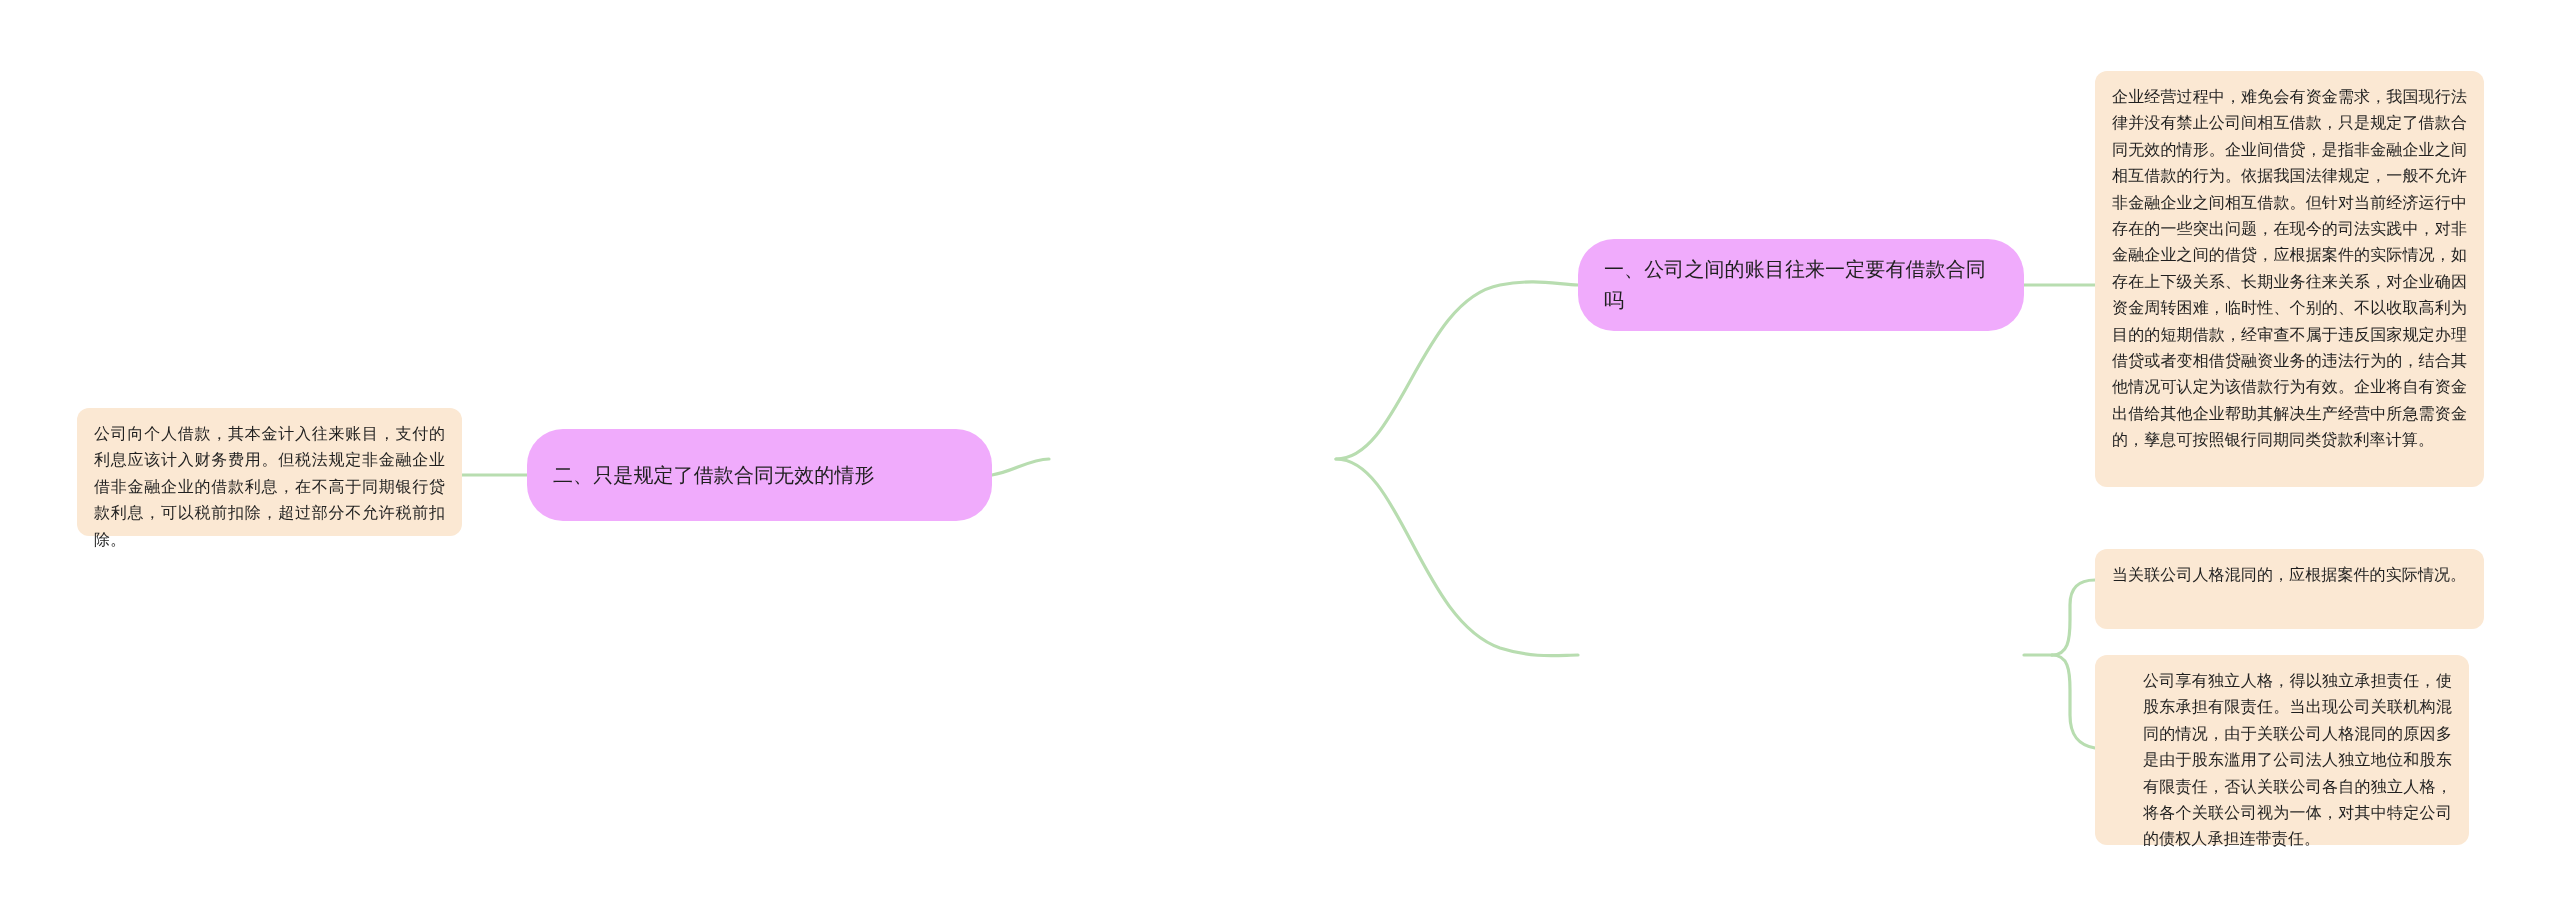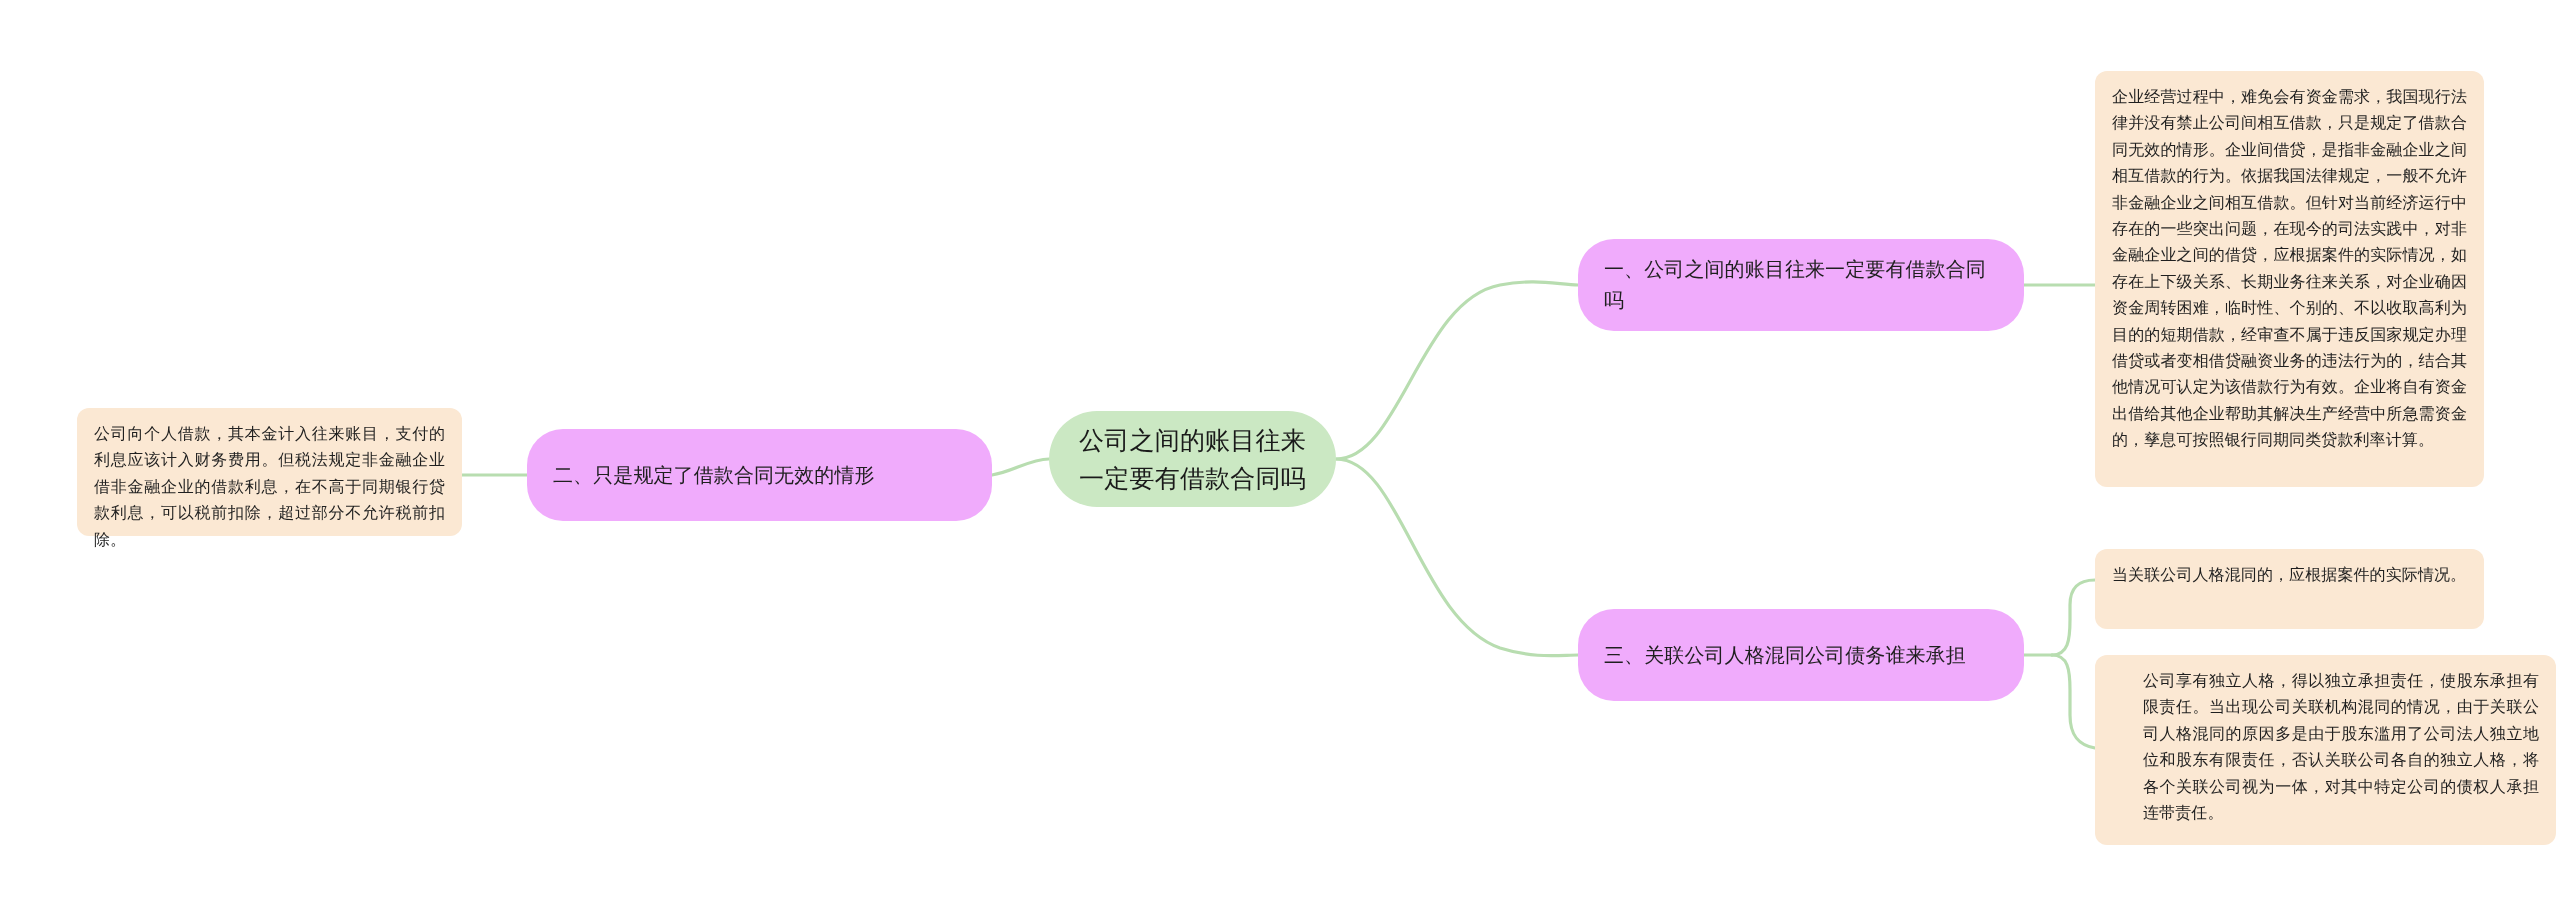--- a/index.html
+++ b/index.html
@@ -87,21 +87,21 @@
     line-height: 26.4px;
     color: #1f1f1f;
     display: block;
     text-align: justify;
     text-justify: inter-character;
     letter-spacing: 0.1px;
   }
 
   #leaf-r1 { left: 2095px; top: 71px; width: 389px; height: 416px; }
   #leaf-r2 { left: 2095px; top: 549px; width: 389px; height: 80px; }
-  #leaf-r3 { left: 2095px; top: 655px; width: 461px; height: 190px; padding-left: 48px; }
+  #leaf-r3 { left: 2095px; top: 655px; width: 374px; height: 190px; padding-left: 48px; }
 
   #leaf-l1 {
     left: 77px;
     top: 408px;
     width: 385px;
     height: 128px;
   }
 </style>
 </head>
 <body>
@@ -118,35 +118,29 @@
 
     <path d="M 2024 285 L 2095 285" fill="none" stroke="#b8ddb0" stroke-width="3.2" stroke-linecap="round"></path>
 
     <path d="M 527 475 L 462 475" fill="none" stroke="#b8ddb0" stroke-width="3.2" stroke-linecap="round"></path>
 
     <path d="M 2024 655 L 2052 655" fill="none" stroke="#b8ddb0" stroke-width="3.2" stroke-linecap="round"></path>
     <path d="M 2052 655 C 2068 655 2070 640 2070 620 L 2070 605 C 2070 588 2078 580 2095 580" fill="none" stroke="#b8ddb0" stroke-width="3.2" stroke-linecap="round"></path>
     <path d="M 2052 655 C 2068 655 2070 670 2070 690 L 2070 715 C 2070 735 2078 745 2095 748" fill="none" stroke="#b8ddb0" stroke-width="3.2" stroke-linecap="round"></path>
   </svg>
 
-  <div class="node node-root">
-    <span class="node-text">公司之间的账目往来一定要有借款合同吗</span>
-  </div>
 
   <div class="node node-branch" id="node-b1">
     <span class="node-text">一、公司之间的账目往来一定要有借款合同吗</span>
   </div>
 
   <div class="node node-branch" id="node-b2">
     <span class="node-text">二、只是规定了借款合同无效的情形</span>
   </div>
 
-  <div class="node node-branch" id="node-b3">
-    <span class="node-text">三、关联公司人格混同公司债务谁来承担</span>
-  </div>
 
   <div class="leaf" id="leaf-r1">
     <span class="leaf-text">企业经营过程中，难免会有资金需求，我国现行法律并没有禁止公司间相互借款，只是规定了借款合同无效的情形。企业间借贷，是指非金融企业之间相互借款的行为。依据我国法律规定，一般不允许非金融企业之间相互借款。但针对当前经济运行中存在的一些突出问题，在现今的司法实践中，对非金融企业之间的借贷，应根据案件的实际情况，如存在上下级关系、长期业务往来关系，对企业确因资金周转困难，临时性、个别的、不以收取高利为目的的短期借款，经审查不属于违反国家规定办理借贷或者变相借贷融资业务的违法行为的，结合其他情况可认定为该借款行为有效。企业将自有资金出借给其他企业帮助其解决生产经营中所急需资金的，孳息可按照银行同期同类贷款利率计算。</span>
   </div>
 
   <div class="leaf" id="leaf-l1">
     <span class="leaf-text">公司向个人借款，其本金计入往来账目，支付的利息应该计入财务费用。但税法规定非金融企业借非金融企业的借款利息，在不高于同期银行贷款利息，可以税前扣除，超过部分不允许税前扣除。</span>
   </div>
 
   <div class="leaf" id="leaf-r2">

